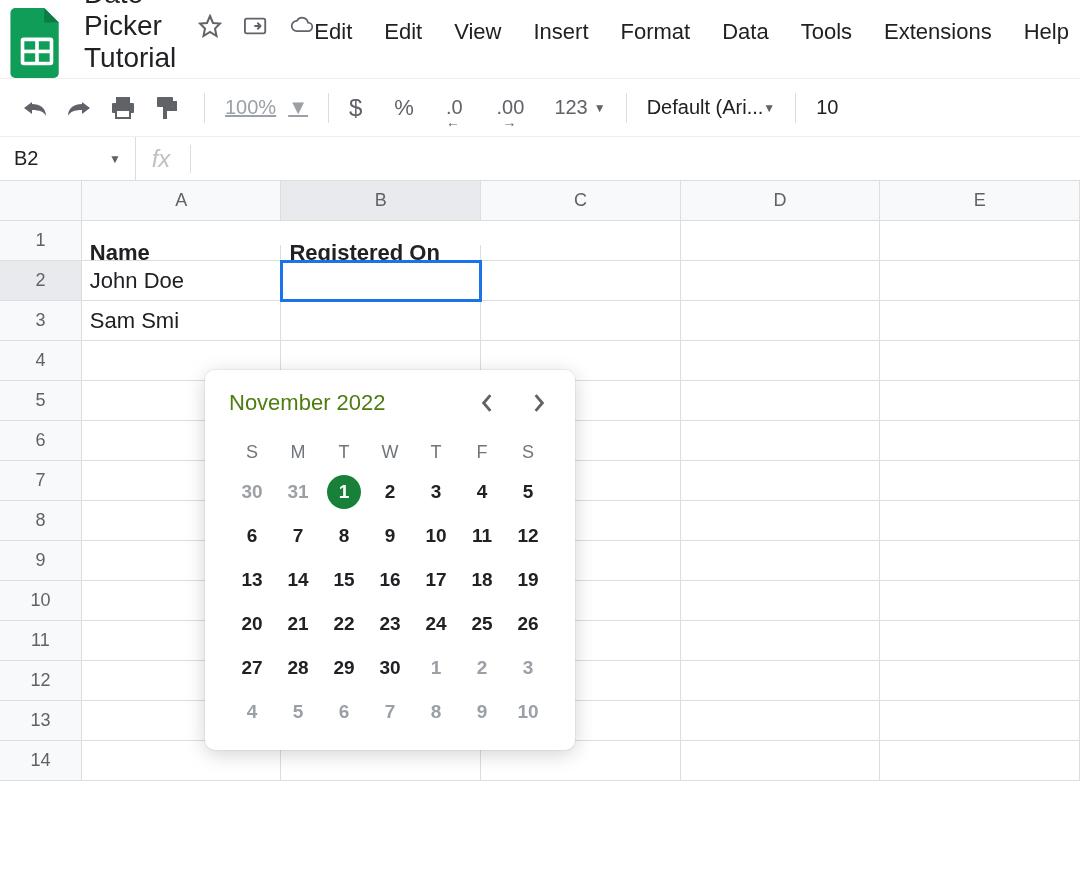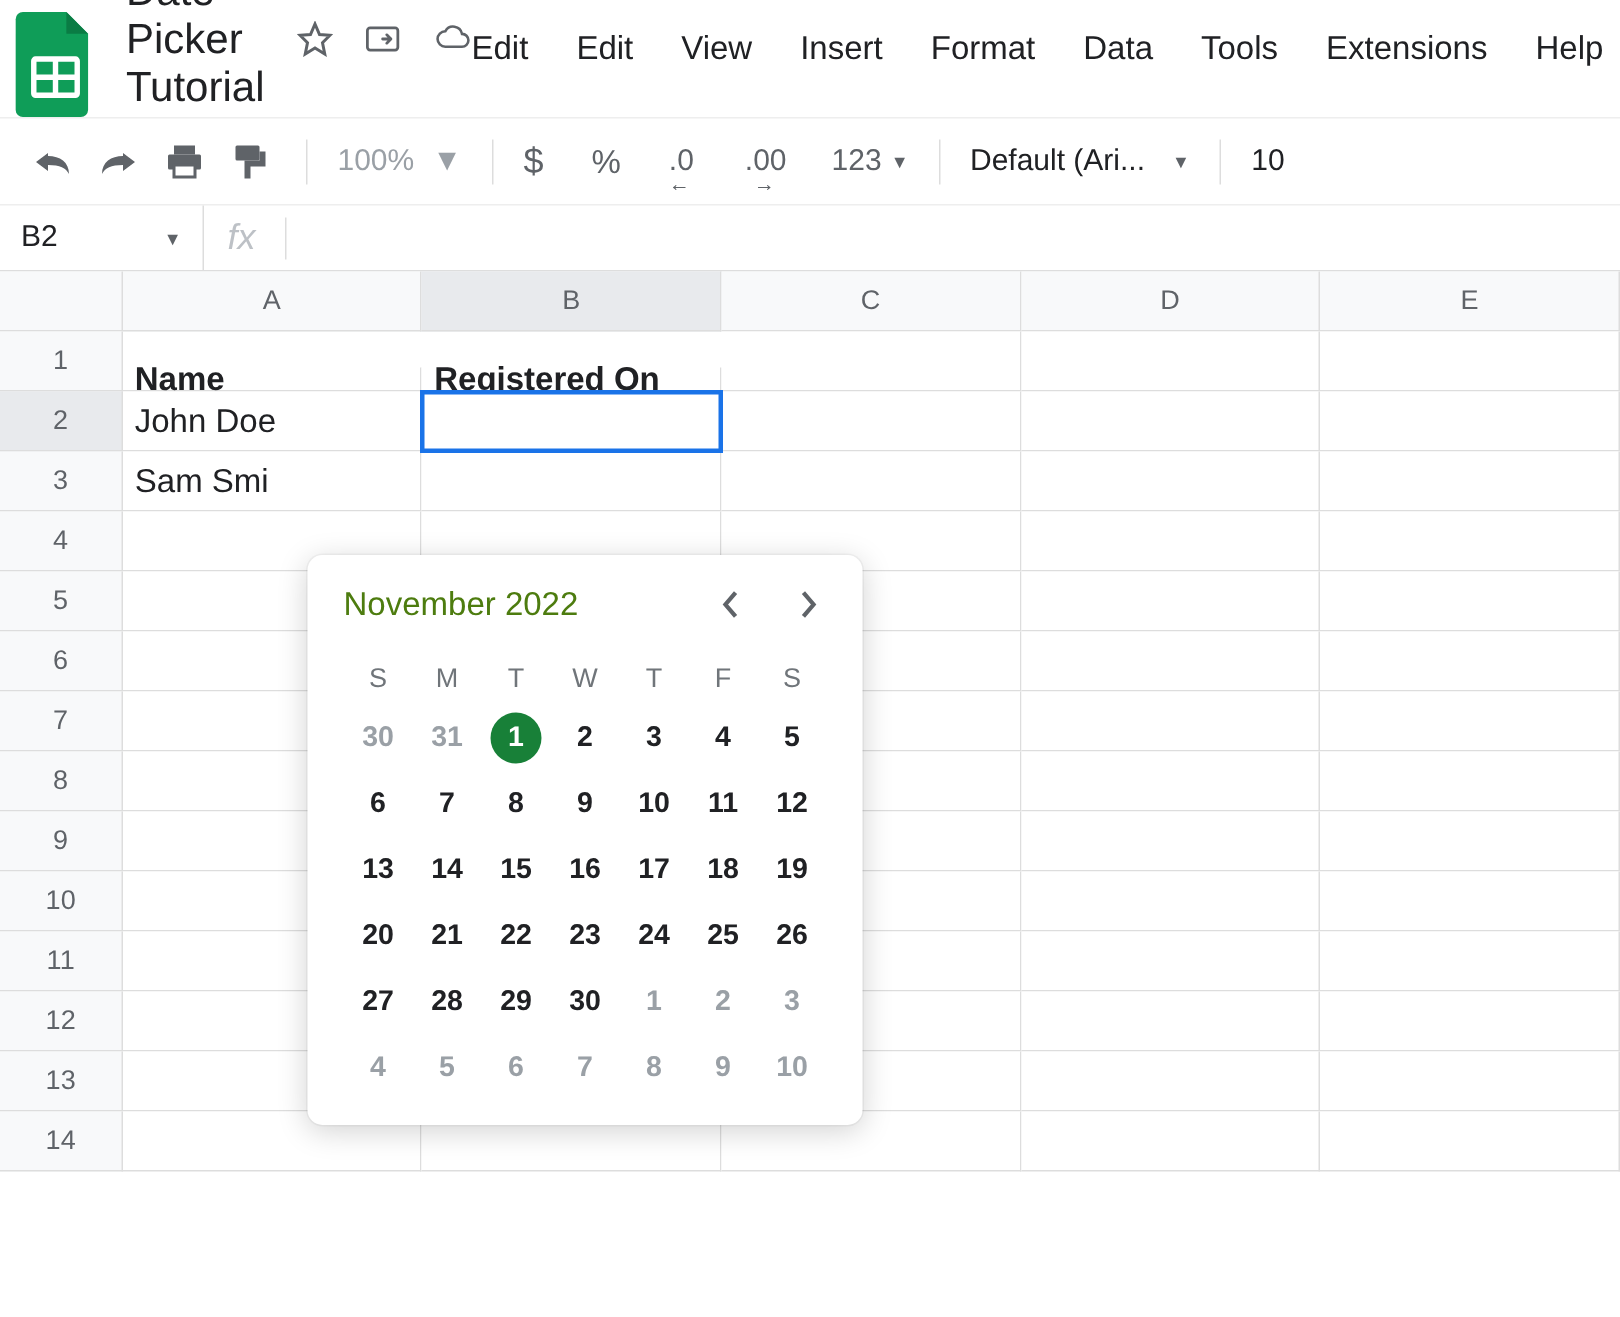--- a/index.html
+++ b/index.html
@@ -14,24 +14,24 @@
   .doc-title { font-size: 28px; color: #202124; font-weight: 400; }
   .title-icon { width: 24px; height: 24px; color: #5f6368; display: flex; align-items: center; justify-content: center; cursor: pointer; }
   .menu-row { display: flex; align-items: center; gap: 32px; height: 44px; font-size: 22px; color: #202124; padding-top: 4px; }
   .menu-item { cursor: pointer; }
   .menu-item.last { text-decoration: underline; color: #5f6368; }
 
   
   .toolbar { display: flex; align-items: center; height: 58px; padding-left: 18px; gap: 10px; border-bottom: 1px solid #eee; }
   .tool-icon { width: 34px; height: 34px; display: flex; align-items: center; justify-content: center; color: #5f6368; cursor: pointer; }
   .tool-sep { width: 1px; height: 30px; background: #ddd; margin: 0 10px; }
-  .zoom { color: #9aa0a6; font-size: 20px; display: flex; align-items: center; gap: 12px; }
+  .zoom { color: #9aa0a6; font-size: 20px; display: flex; align-items: center; gap: 12px; text-decoration: underline; }
   .zoom .caret { color: #9aa0a6; }
   .tool-text { font-size: 20px; color: #5f6368; display: flex; align-items: center; gap: 6px; }
-  .font-select { font-size: 20px; color: #202124; display: flex; align-items: center; gap: 18px; }
+  .font-select { font-size: 20px; color: #202124; display: flex; align-items: center; }
   .font-size { font-size: 20px; color: #202124; }
 
   
   .namebox-row { display: flex; align-items: center; height: 44px; border-bottom: 1px solid #ddd; }
   .namebox { width: 136px; display: flex; align-items: center; justify-content: space-between; padding: 0 14px; font-size: 20px; border-right: 1px solid #ddd; height: 100%; }
   .namebox .caret { color: #5f6368; font-size: 12px; }
   .fx { width: 50px; text-align: center; font-style: italic; font-size: 24px; color: #bdc1c6; font-family: Liberation Sans, sans-serif; }
   .fx-sep { width: 1px; height: 28px; background: #ddd; margin: 0 4px; }
   .formula-input { flex: 1; }
 

